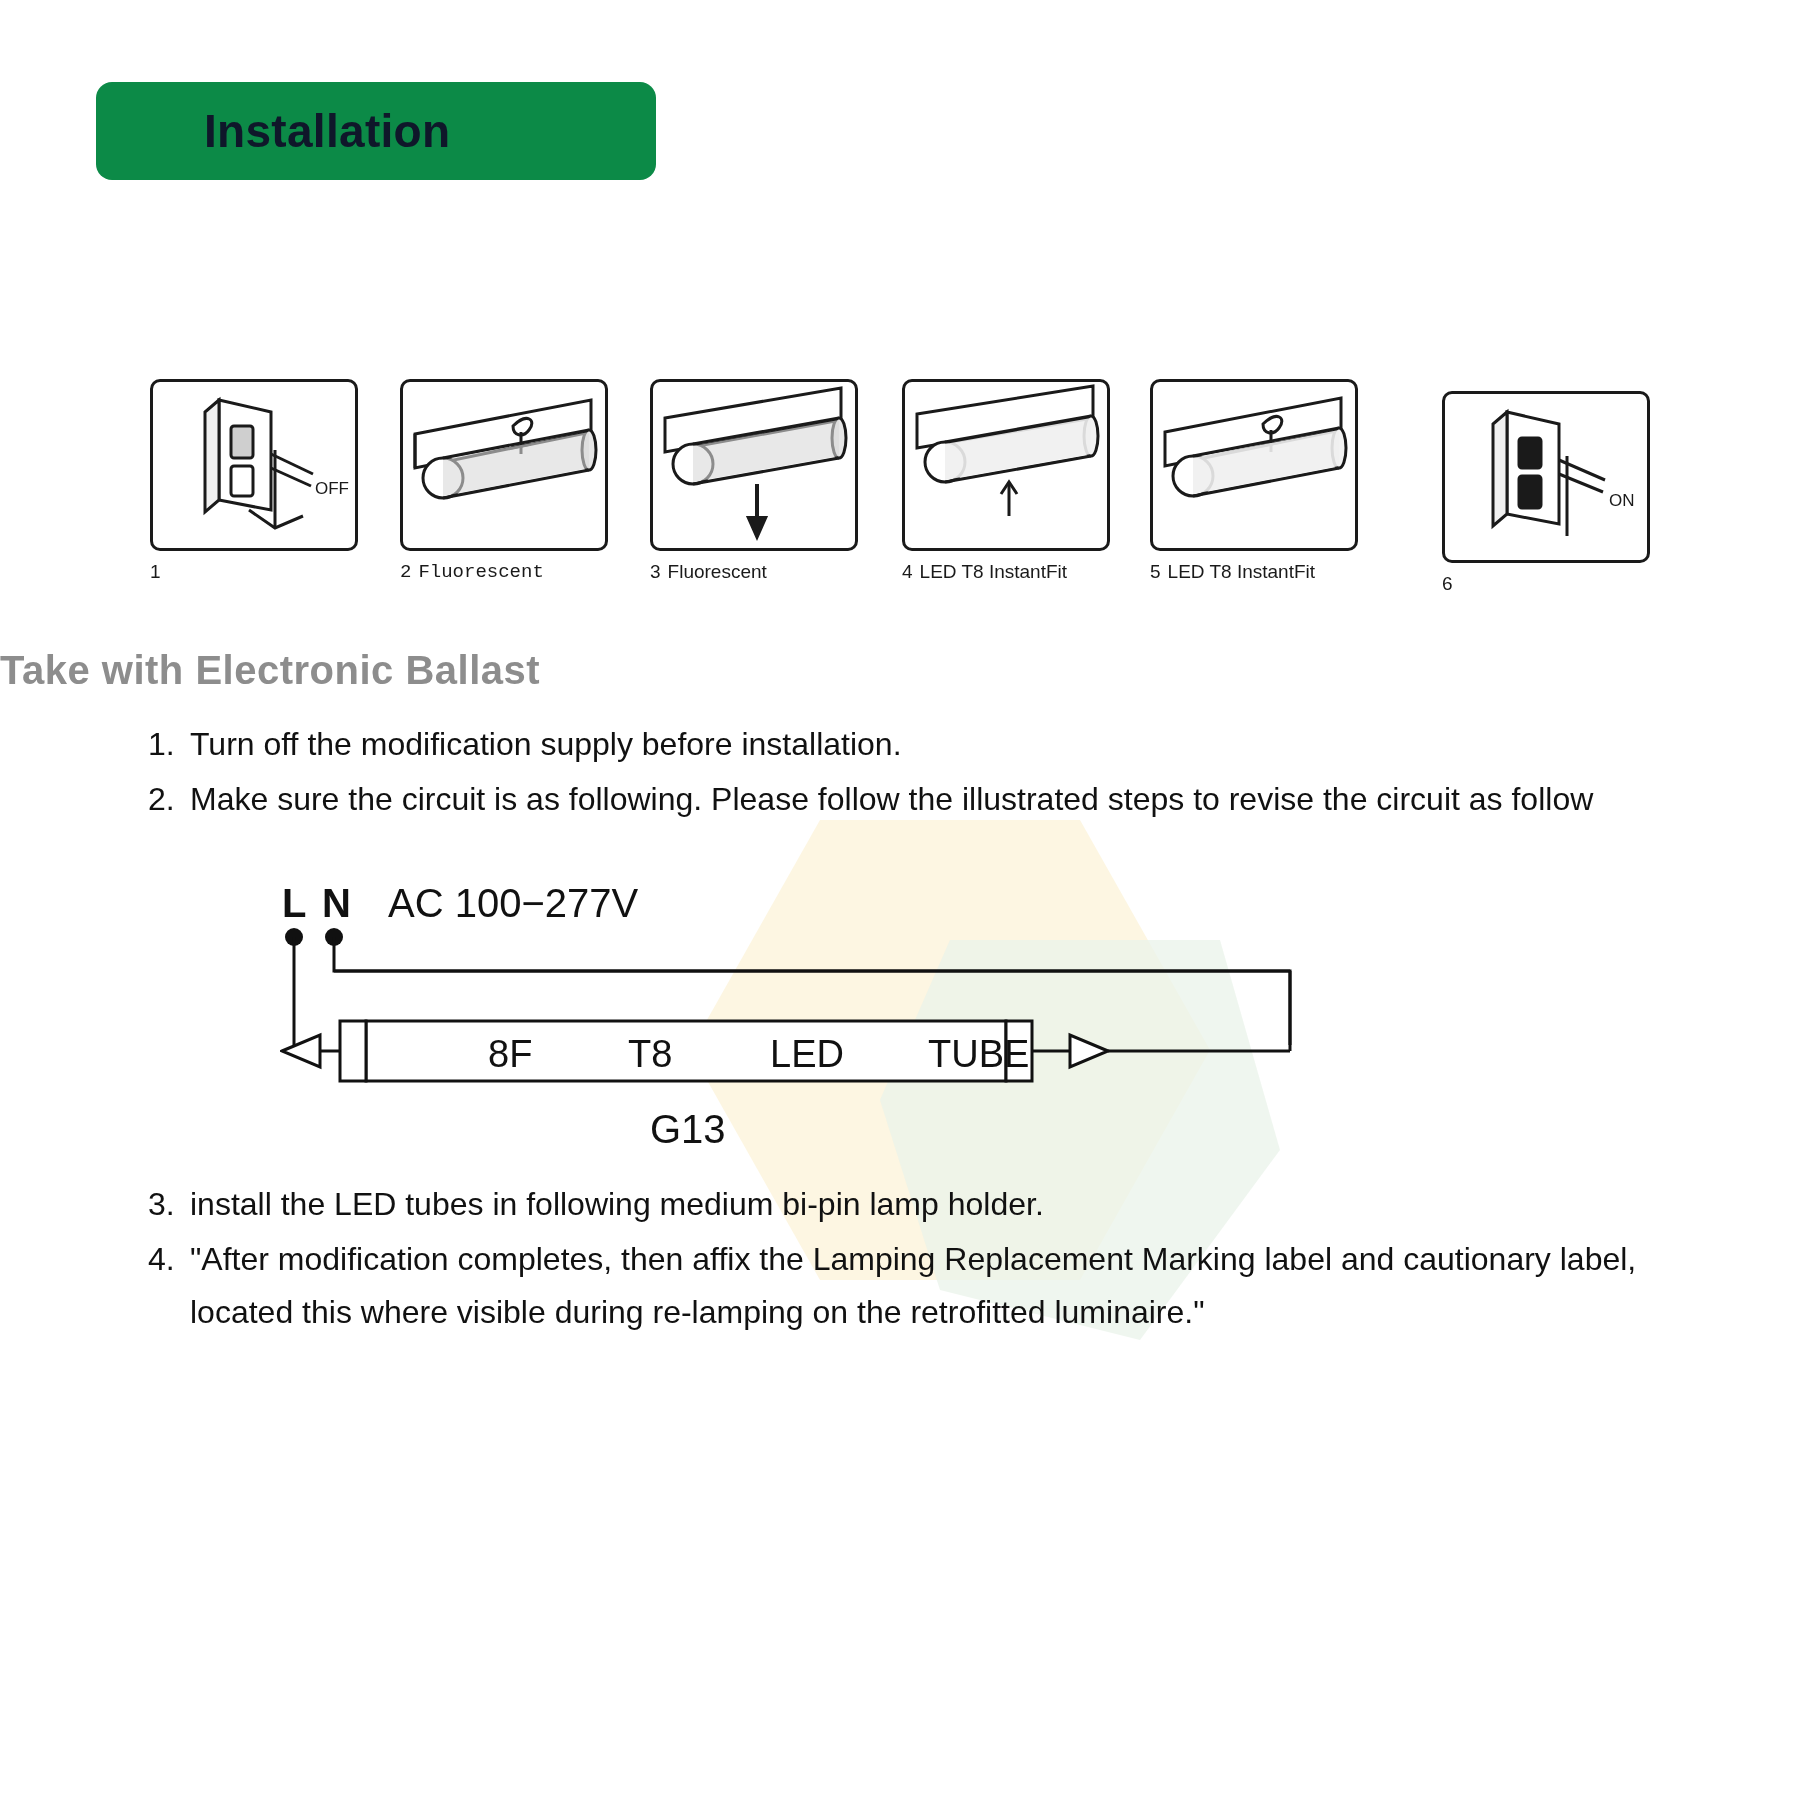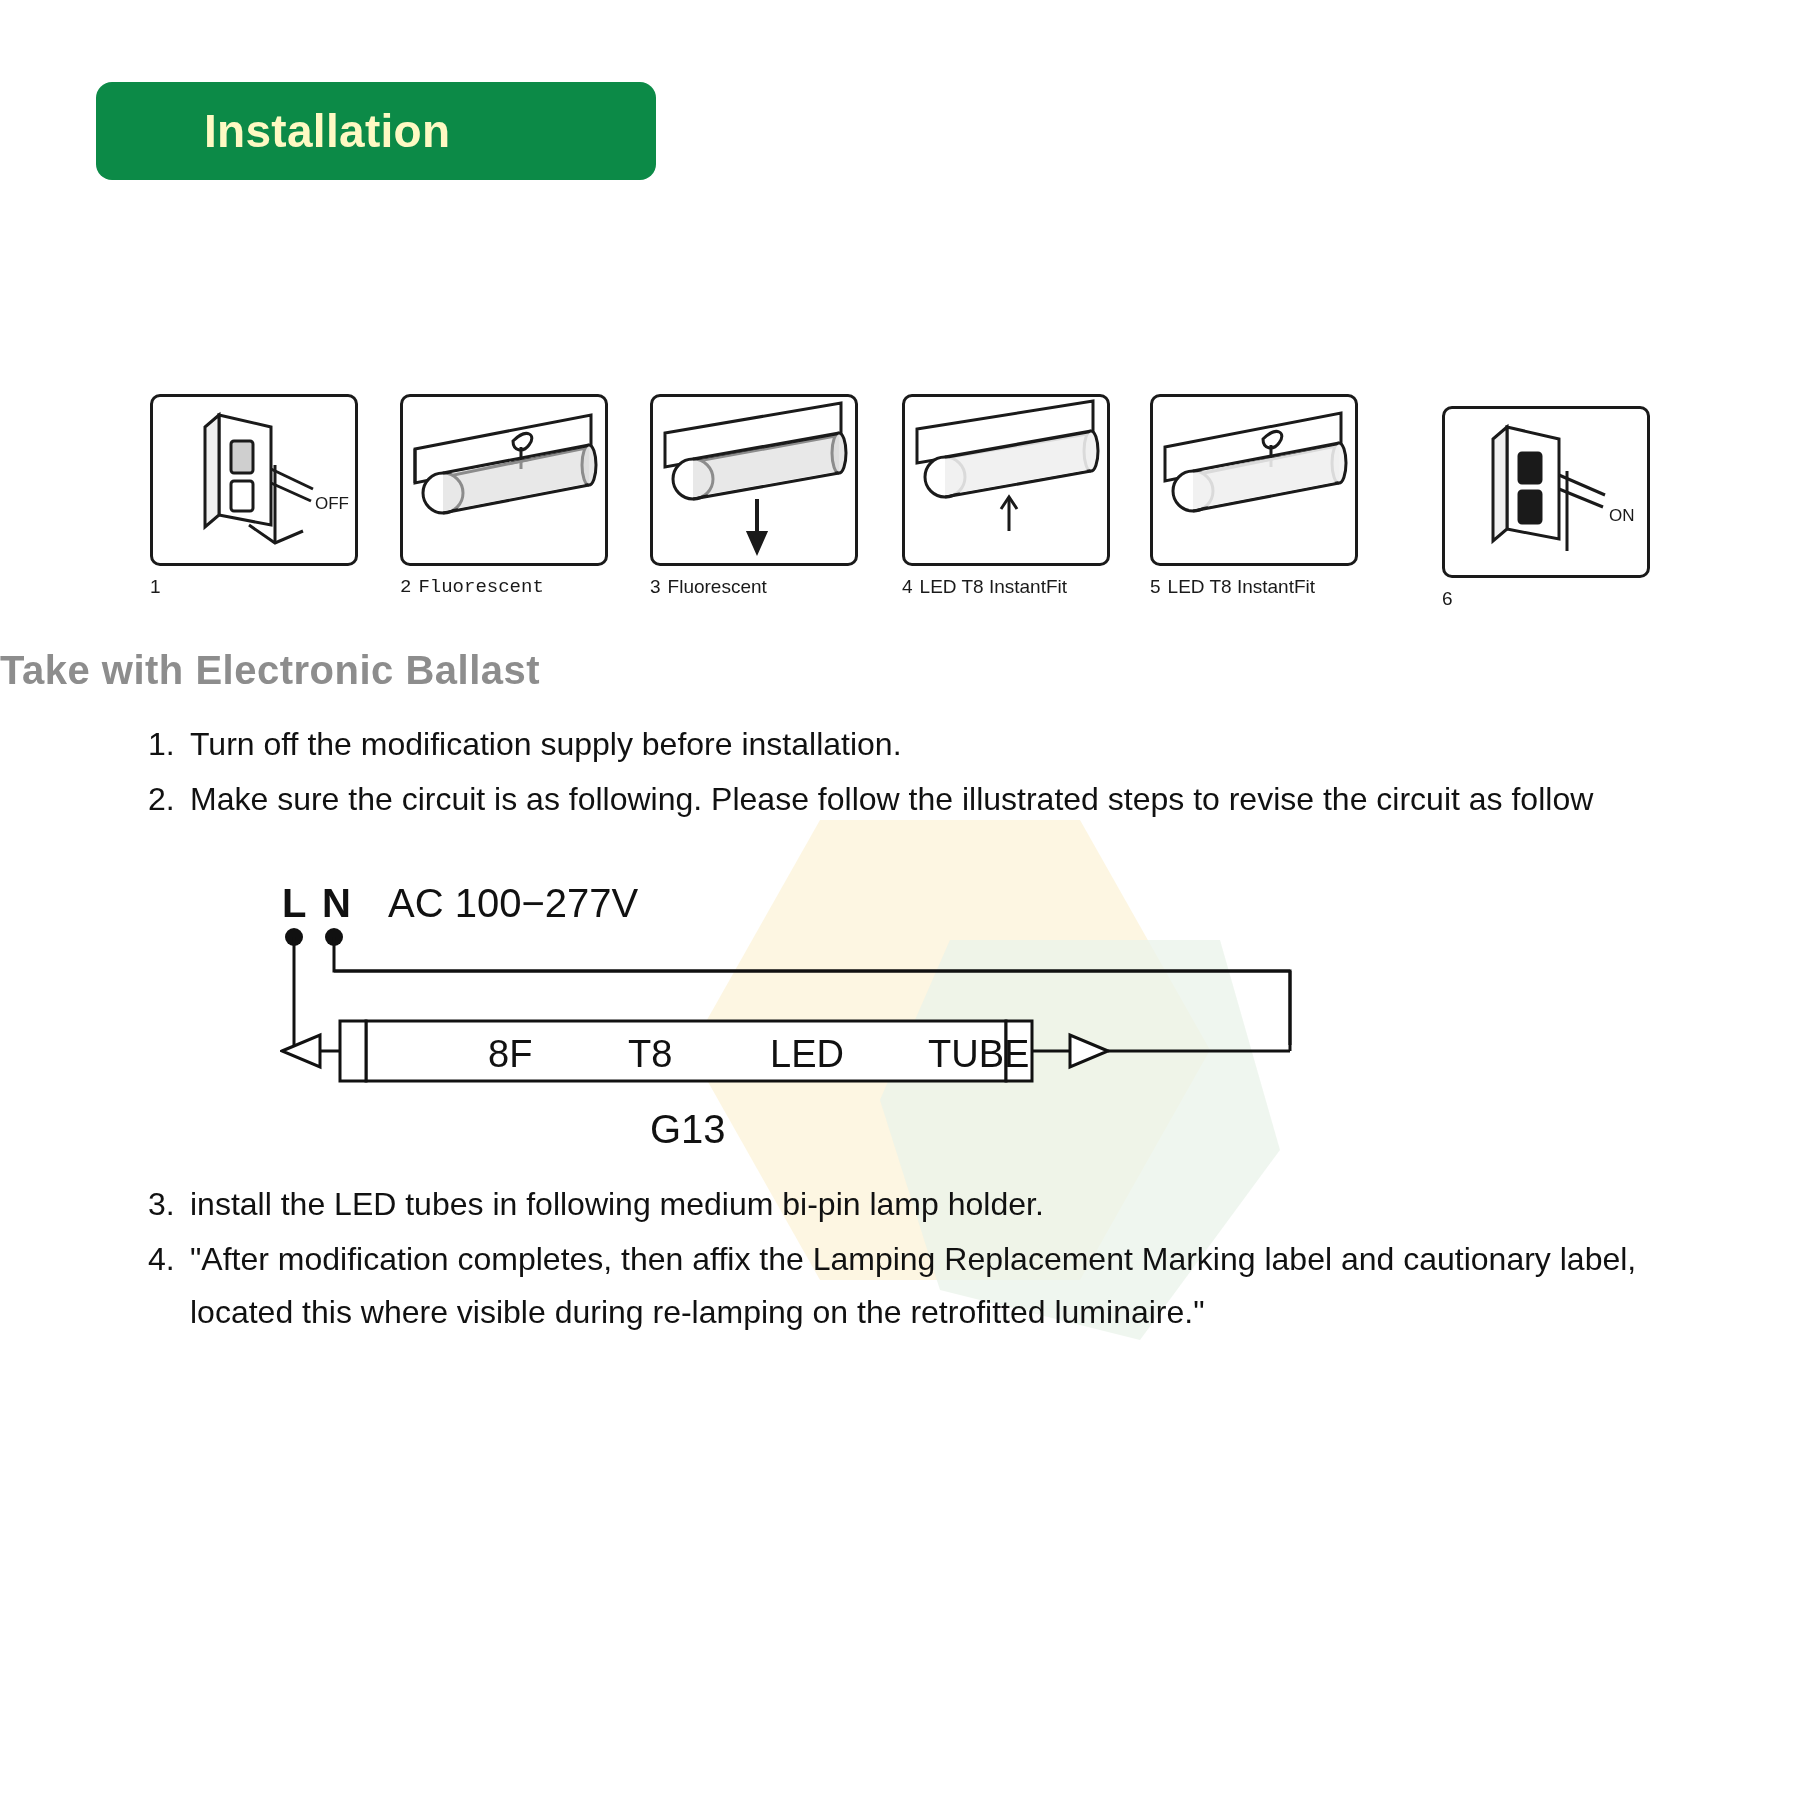--- a/index.html
+++ b/index.html
@@ -40,31 +40,31 @@
     width: 560px;
     height: 98px;
     background: #0c8a47;
     border-radius: 16px;
     display: flex;
     align-items: center;
     padding-left: 108px;
     box-sizing: border-box;
   }
   .badge-title {
-    color: #fef9c3;
+    color: #0f172a;
     font-size: 46px;
     font-weight: bold;
     letter-spacing: 0.3px;
   }
 
   
   .steps {
     position: absolute;
     left: 150px;
-    top: 394px;
+    top: 379px;
     width: 1216px;
     height: 220px;
   }
   .step {
     position: absolute;
     top: 0;
     width: 208px;
   }
   .step-box {
     width: 208px;

